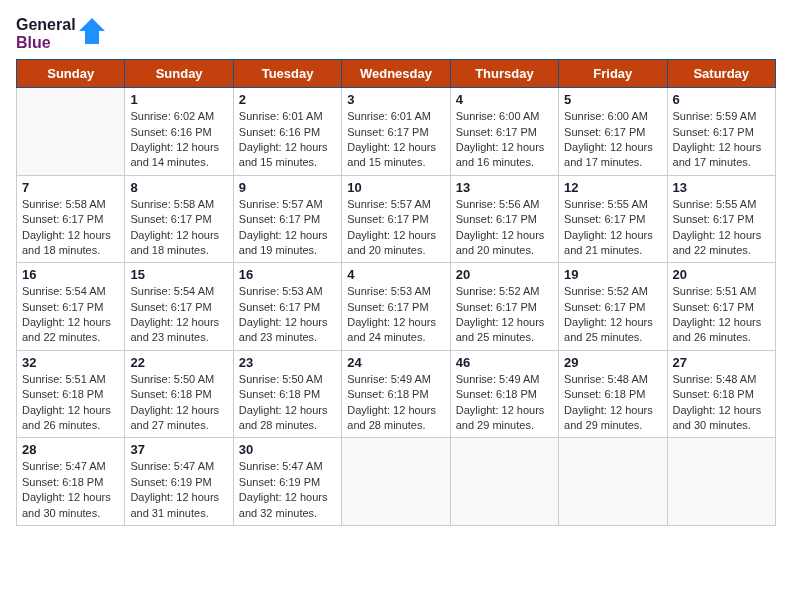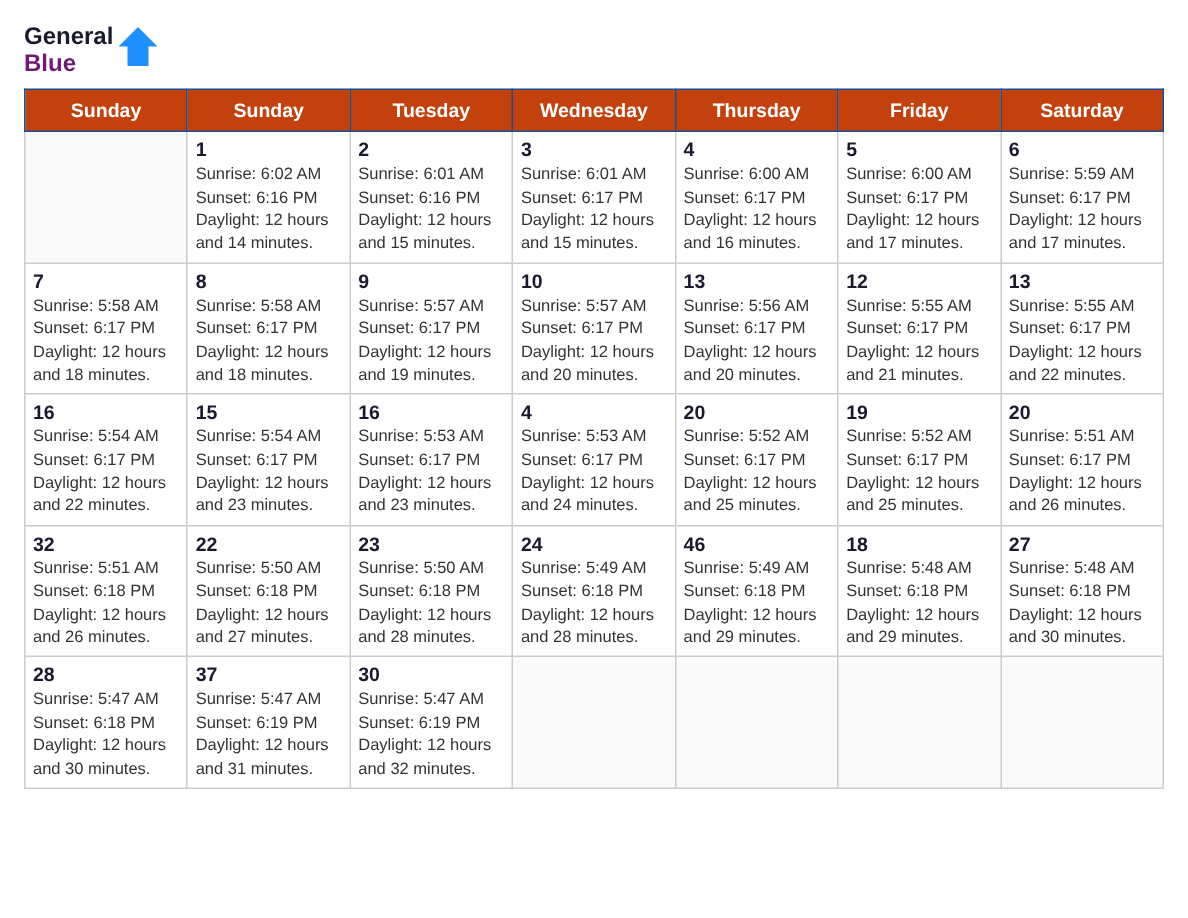--- a/index.html
+++ b/index.html
@@ -213,21 +213,21 @@
         </td>
         <td>
           <div class="day-num">24</div>
           <div class="day-info">Sunrise: 5:49 AM<br>Sunset: 6:18 PM<br>Daylight: 12 hours and 28 minutes.</div>
         </td>
         <td>
           <div class="day-num">46</div>
           <div class="day-info">Sunrise: 5:49 AM<br>Sunset: 6:18 PM<br>Daylight: 12 hours and 29 minutes.</div>
         </td>
         <td>
-          <div class="day-num">18</div>
+          <div class="day-num">29</div>
           <div class="day-info">Sunrise: 5:48 AM<br>Sunset: 6:18 PM<br>Daylight: 12 hours and 29 minutes.</div>
         </td>
         <td>
           <div class="day-num">27</div>
           <div class="day-info">Sunrise: 5:48 AM<br>Sunset: 6:18 PM<br>Daylight: 12 hours and 30 minutes.</div>
         </td>
       </tr>
       <tr class="last-row">
         <td>
           <div class="day-num">28</div>

